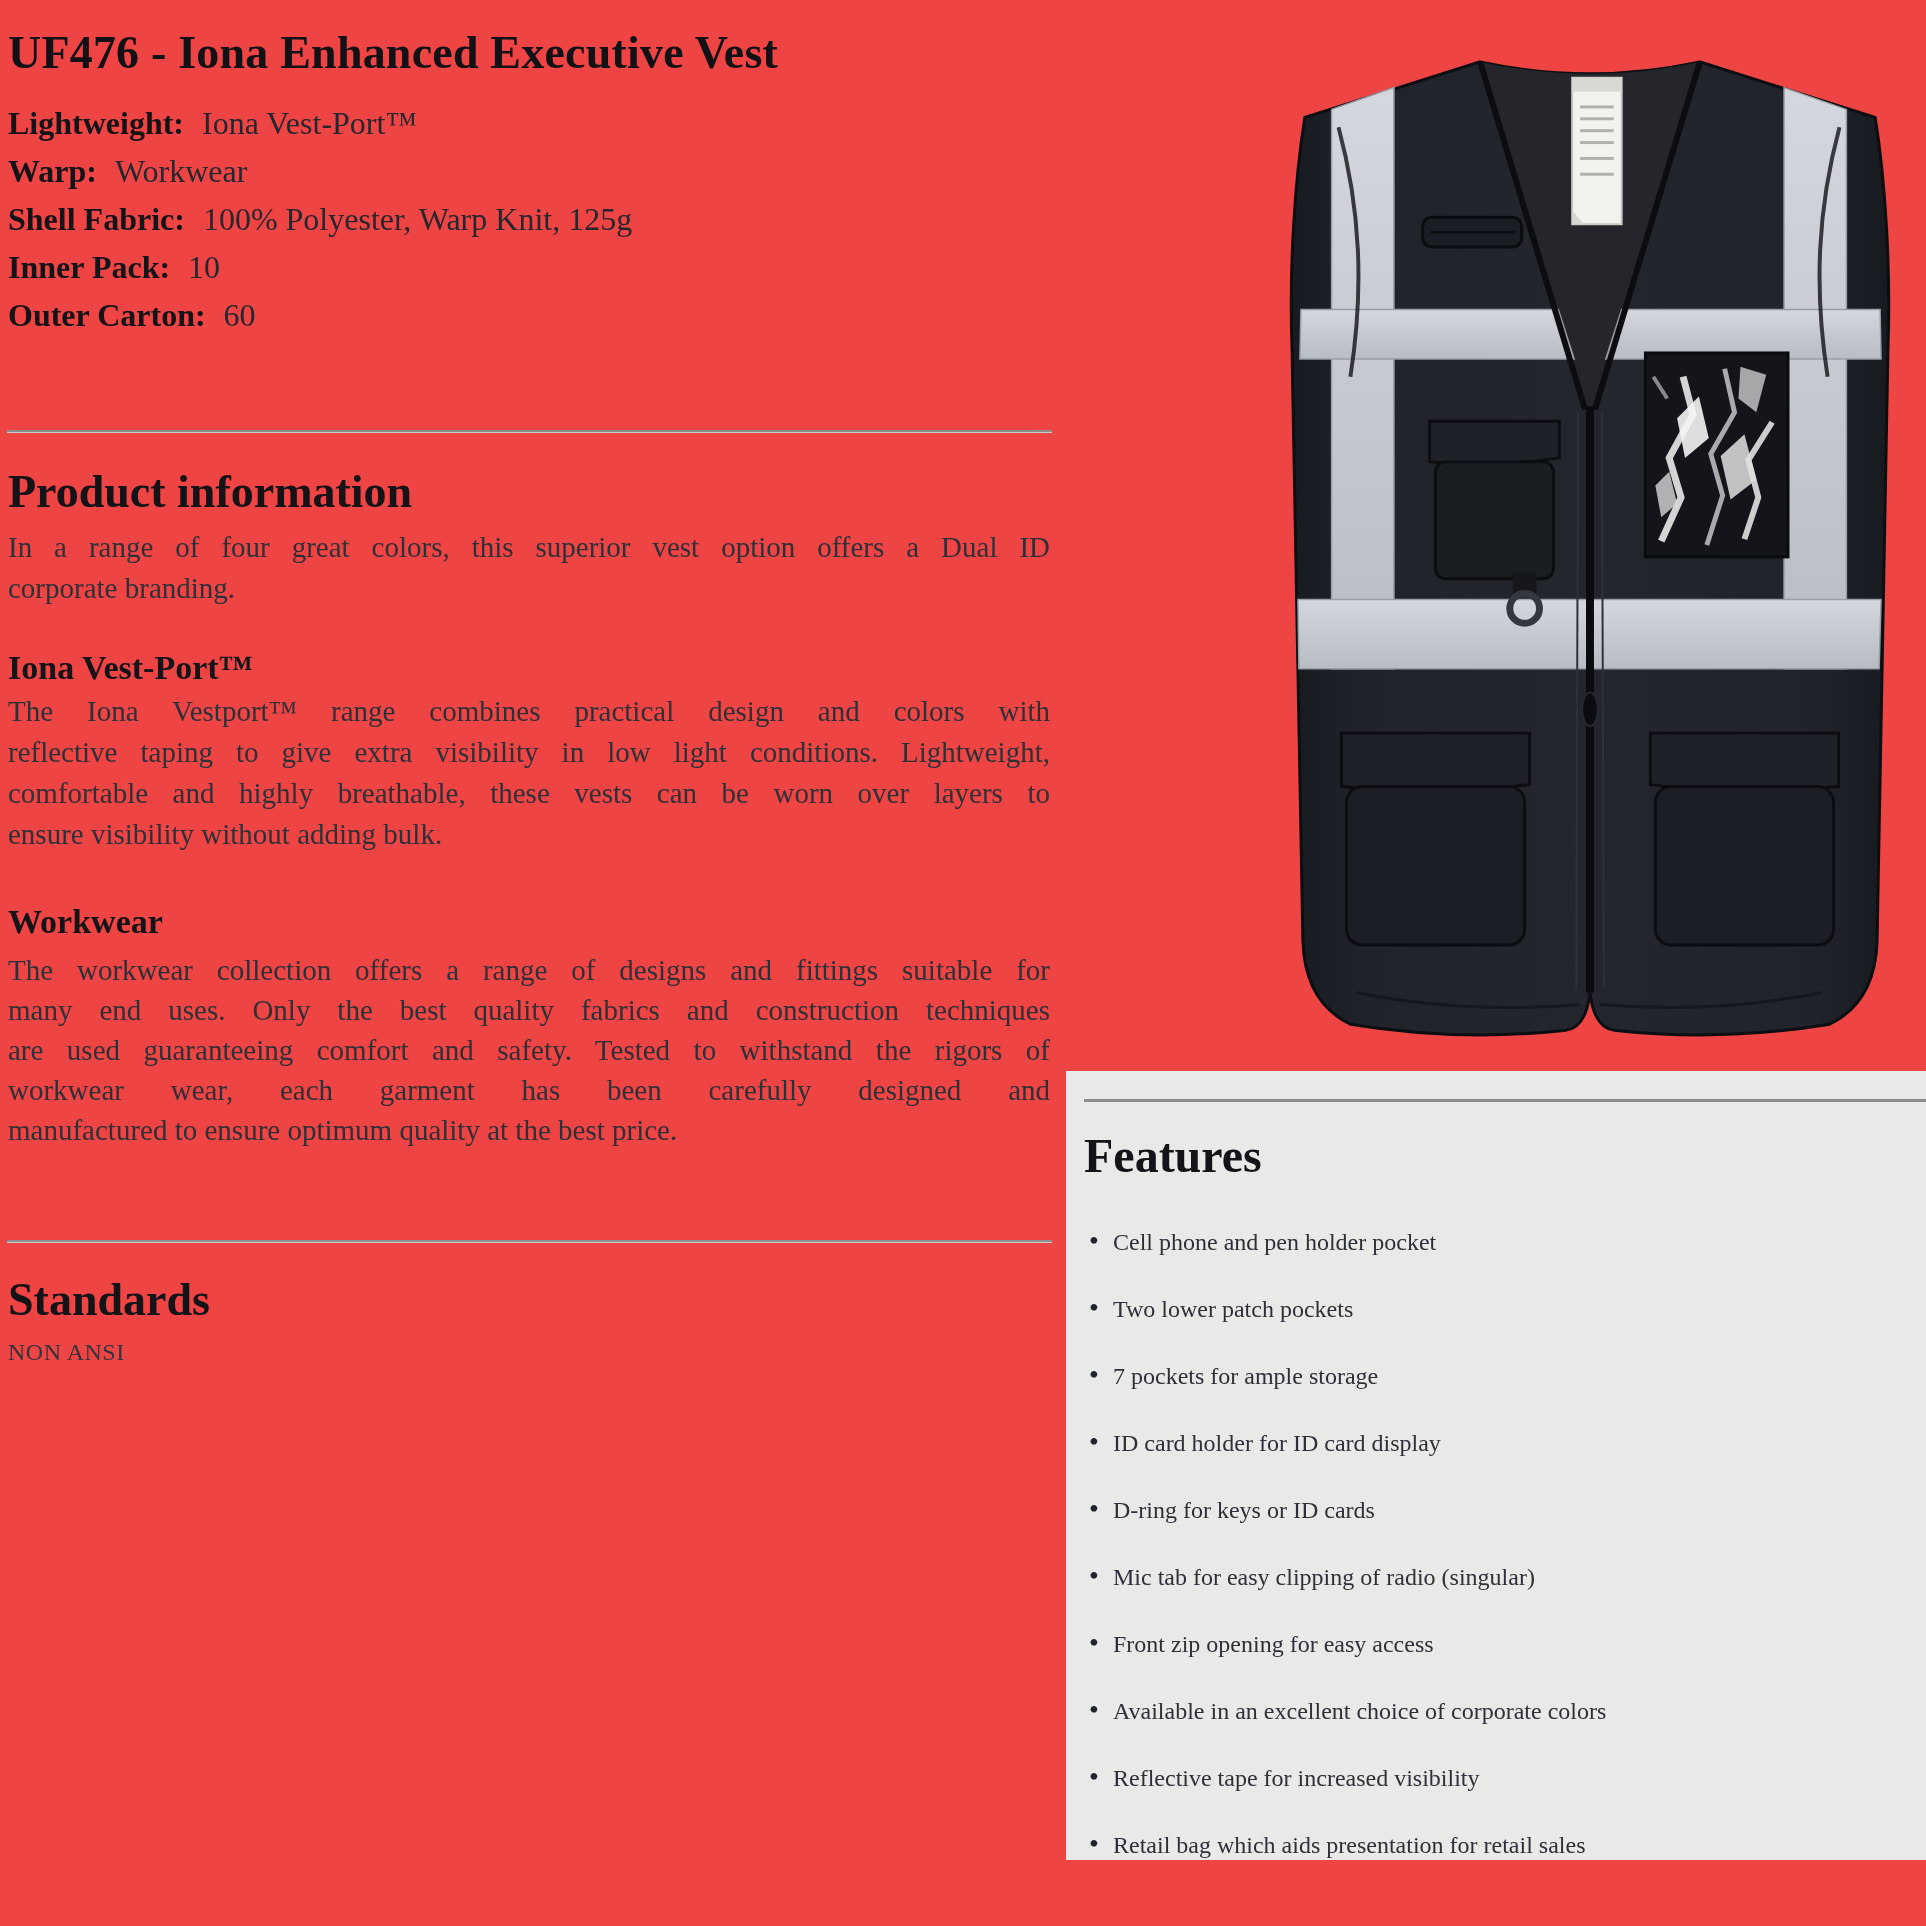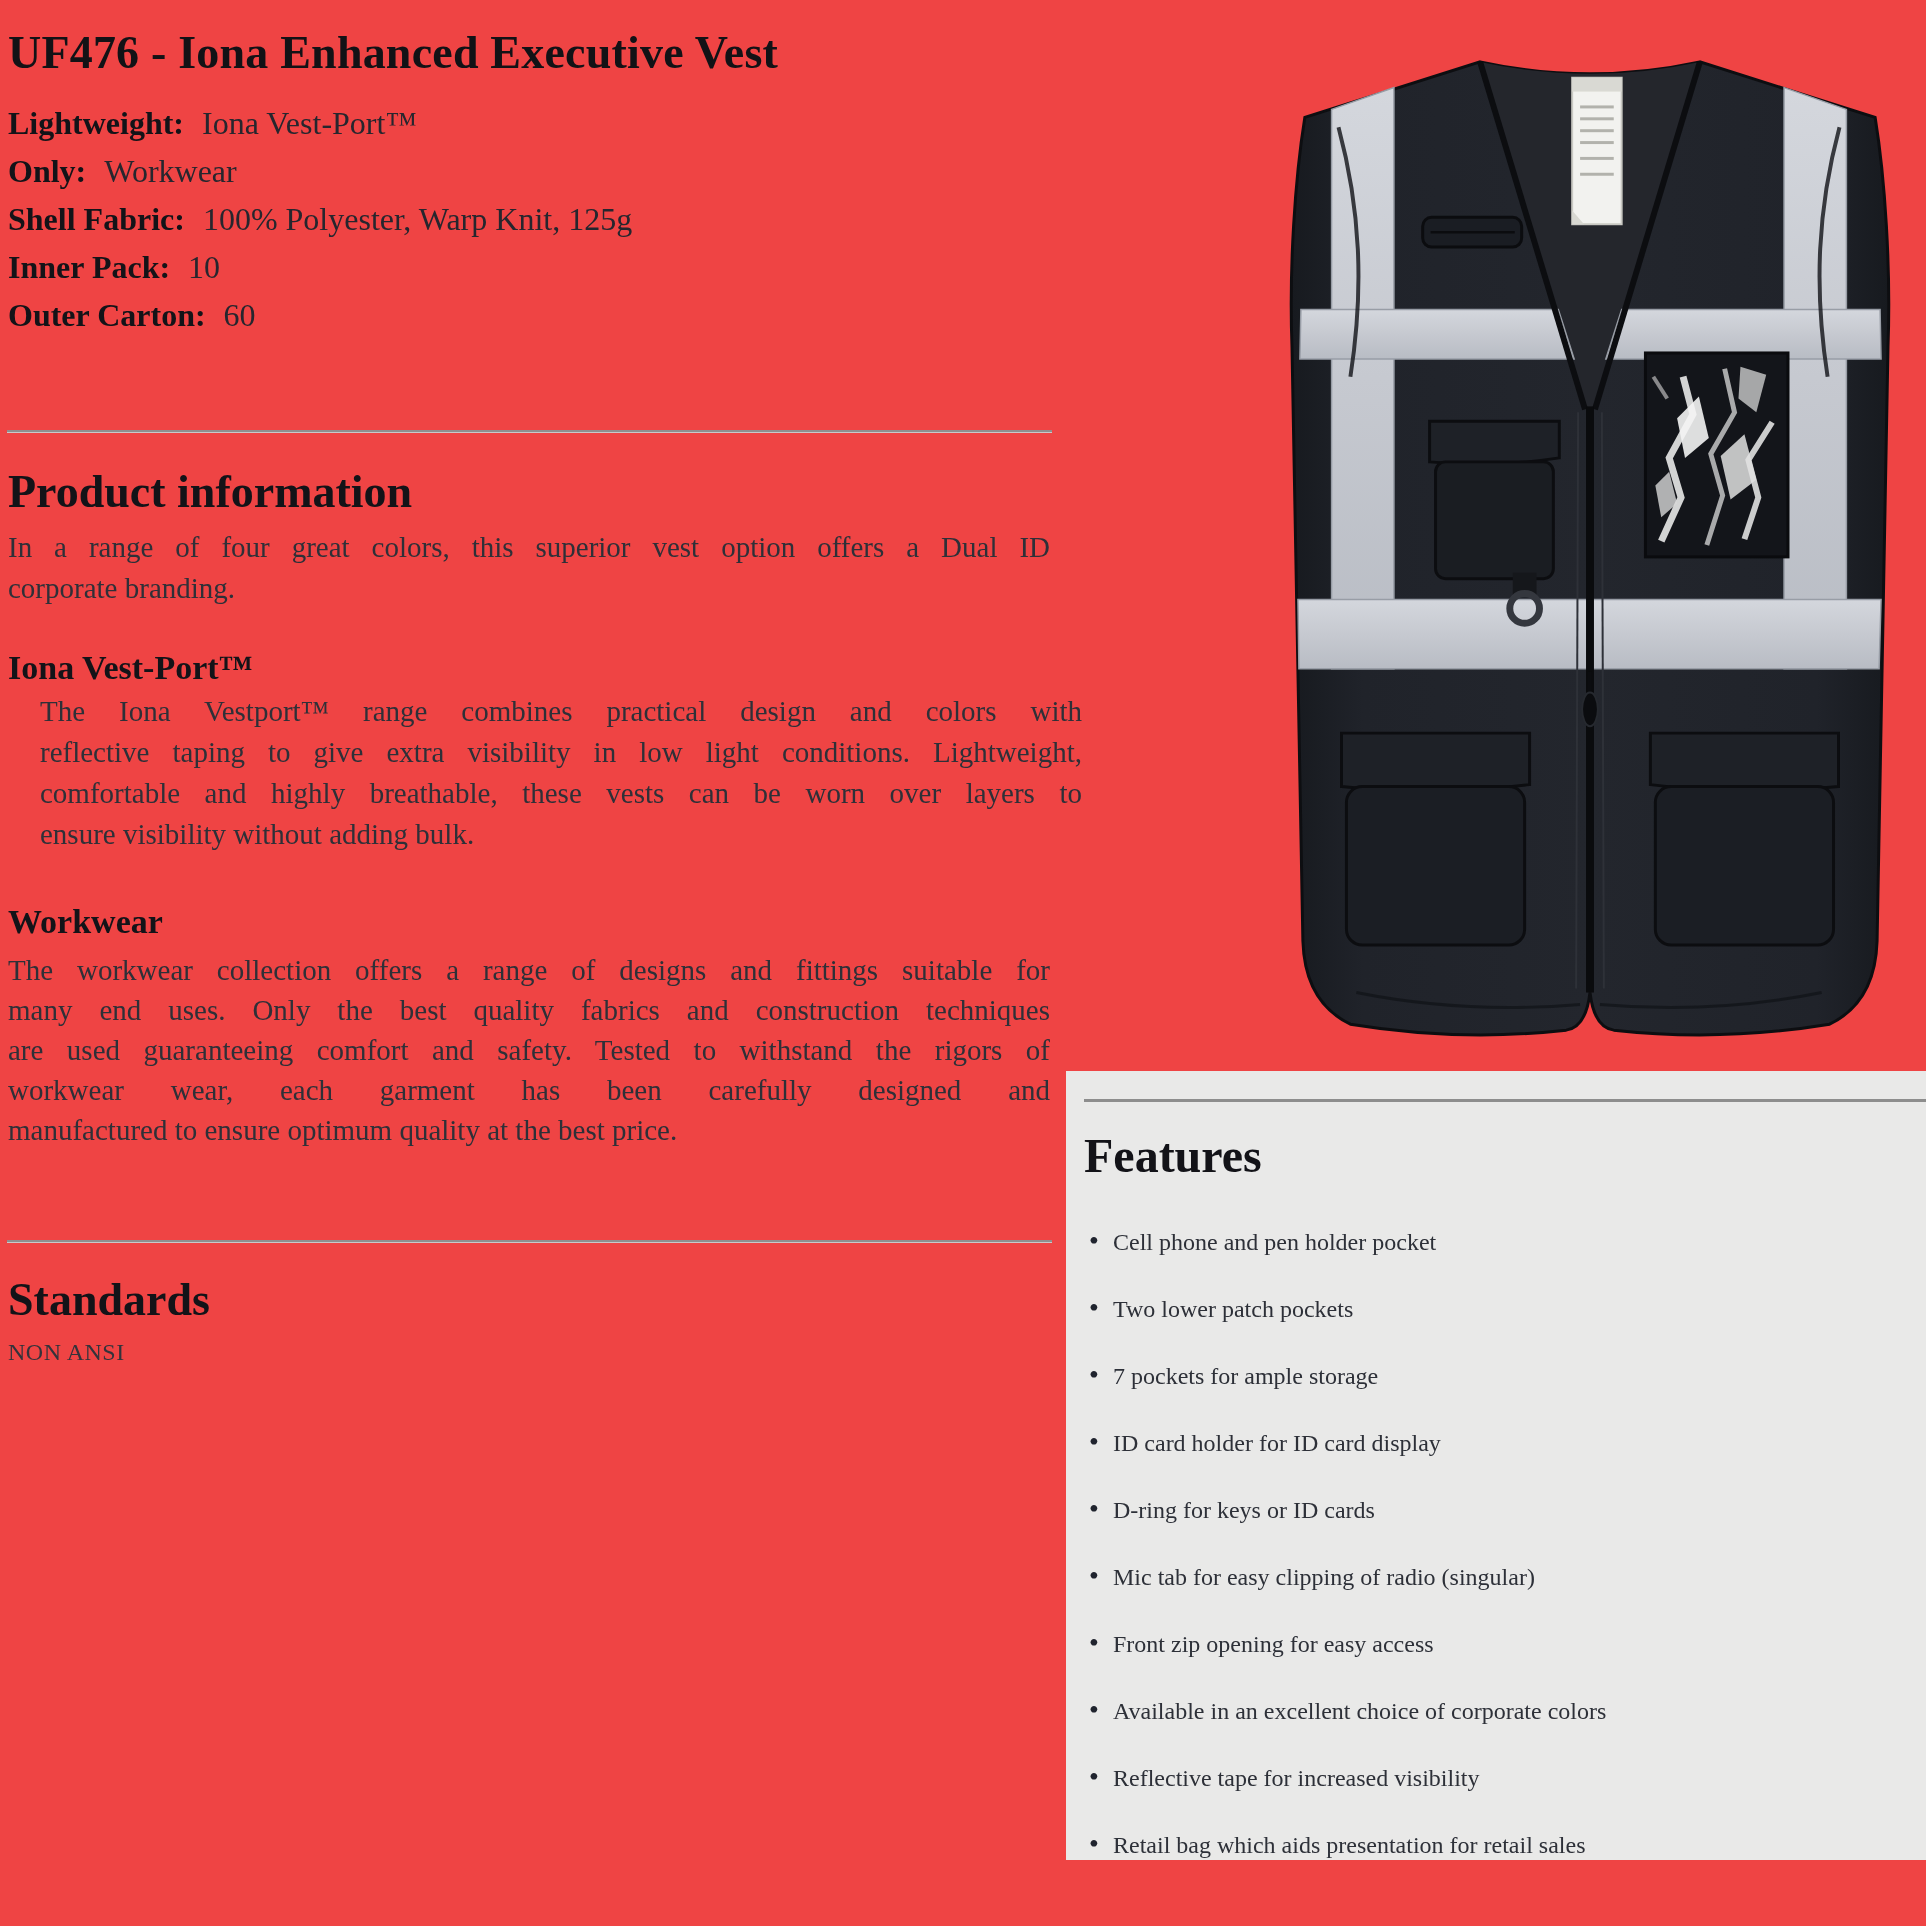--- a/index.html
+++ b/index.html
@@ -31,21 +31,21 @@
   .section-heading {
     position:absolute; left:8px;
     font-size:46px; font-weight:bold; color:#131318; white-space:nowrap;
   }
   .product-heading { top:465px; }
   .standards-heading { top:1273px; }
   .para { position:absolute; left:8px; width:1042px; font-size:29px; color:#2e3038; }
   .jline { text-align:justify; text-align-last:justify; line-height:41px; }
   .jline.jlast { text-align-last:left; }
   .para-1 { top:527px; }
-  .para-2 { top:691px;margin-left:32px; }
+  .para-2 { top:691px; }
   .para-3 { top:950px; }
   .para-3 .jline { line-height:40px; }
   .subheading {
     position:absolute; left:8px;
     font-size:34px; font-weight:bold; color:#131318; white-space:nowrap;
   }
   .subheading-collection { top:649px; }
   .subheading-range { top:903px; }
   .standards-value {
     position:absolute; left:8px; top:1339px;
@@ -93,21 +93,21 @@
 
 <div class="page">
 
   <h1 class="title">UF476 - Iona Enhanced Executive Vest</h1>
 
   <div class="specs">
     <div class="spec-row">
       <span class="spec-label">Lightweight:</span><span class="spec-value">Iona Vest-Port™</span>
     </div>
     <div class="spec-row">
-      <span class="spec-label">Only:</span><span class="spec-value">Workwear</span>
+      <span class="spec-label">Warp:</span><span class="spec-value">Workwear</span>
     </div>
     <div class="spec-row">
       <span class="spec-label">Shell Fabric:</span><span class="spec-value">100% Polyester, Warp Knit, 125g</span>
     </div>
     <div class="spec-row">
       <span class="spec-label">Inner Pack:</span><span class="spec-value">10</span>
     </div>
     <div class="spec-row">
       <span class="spec-label">Outer Carton:</span><span class="spec-value">60</span>
     </div>

